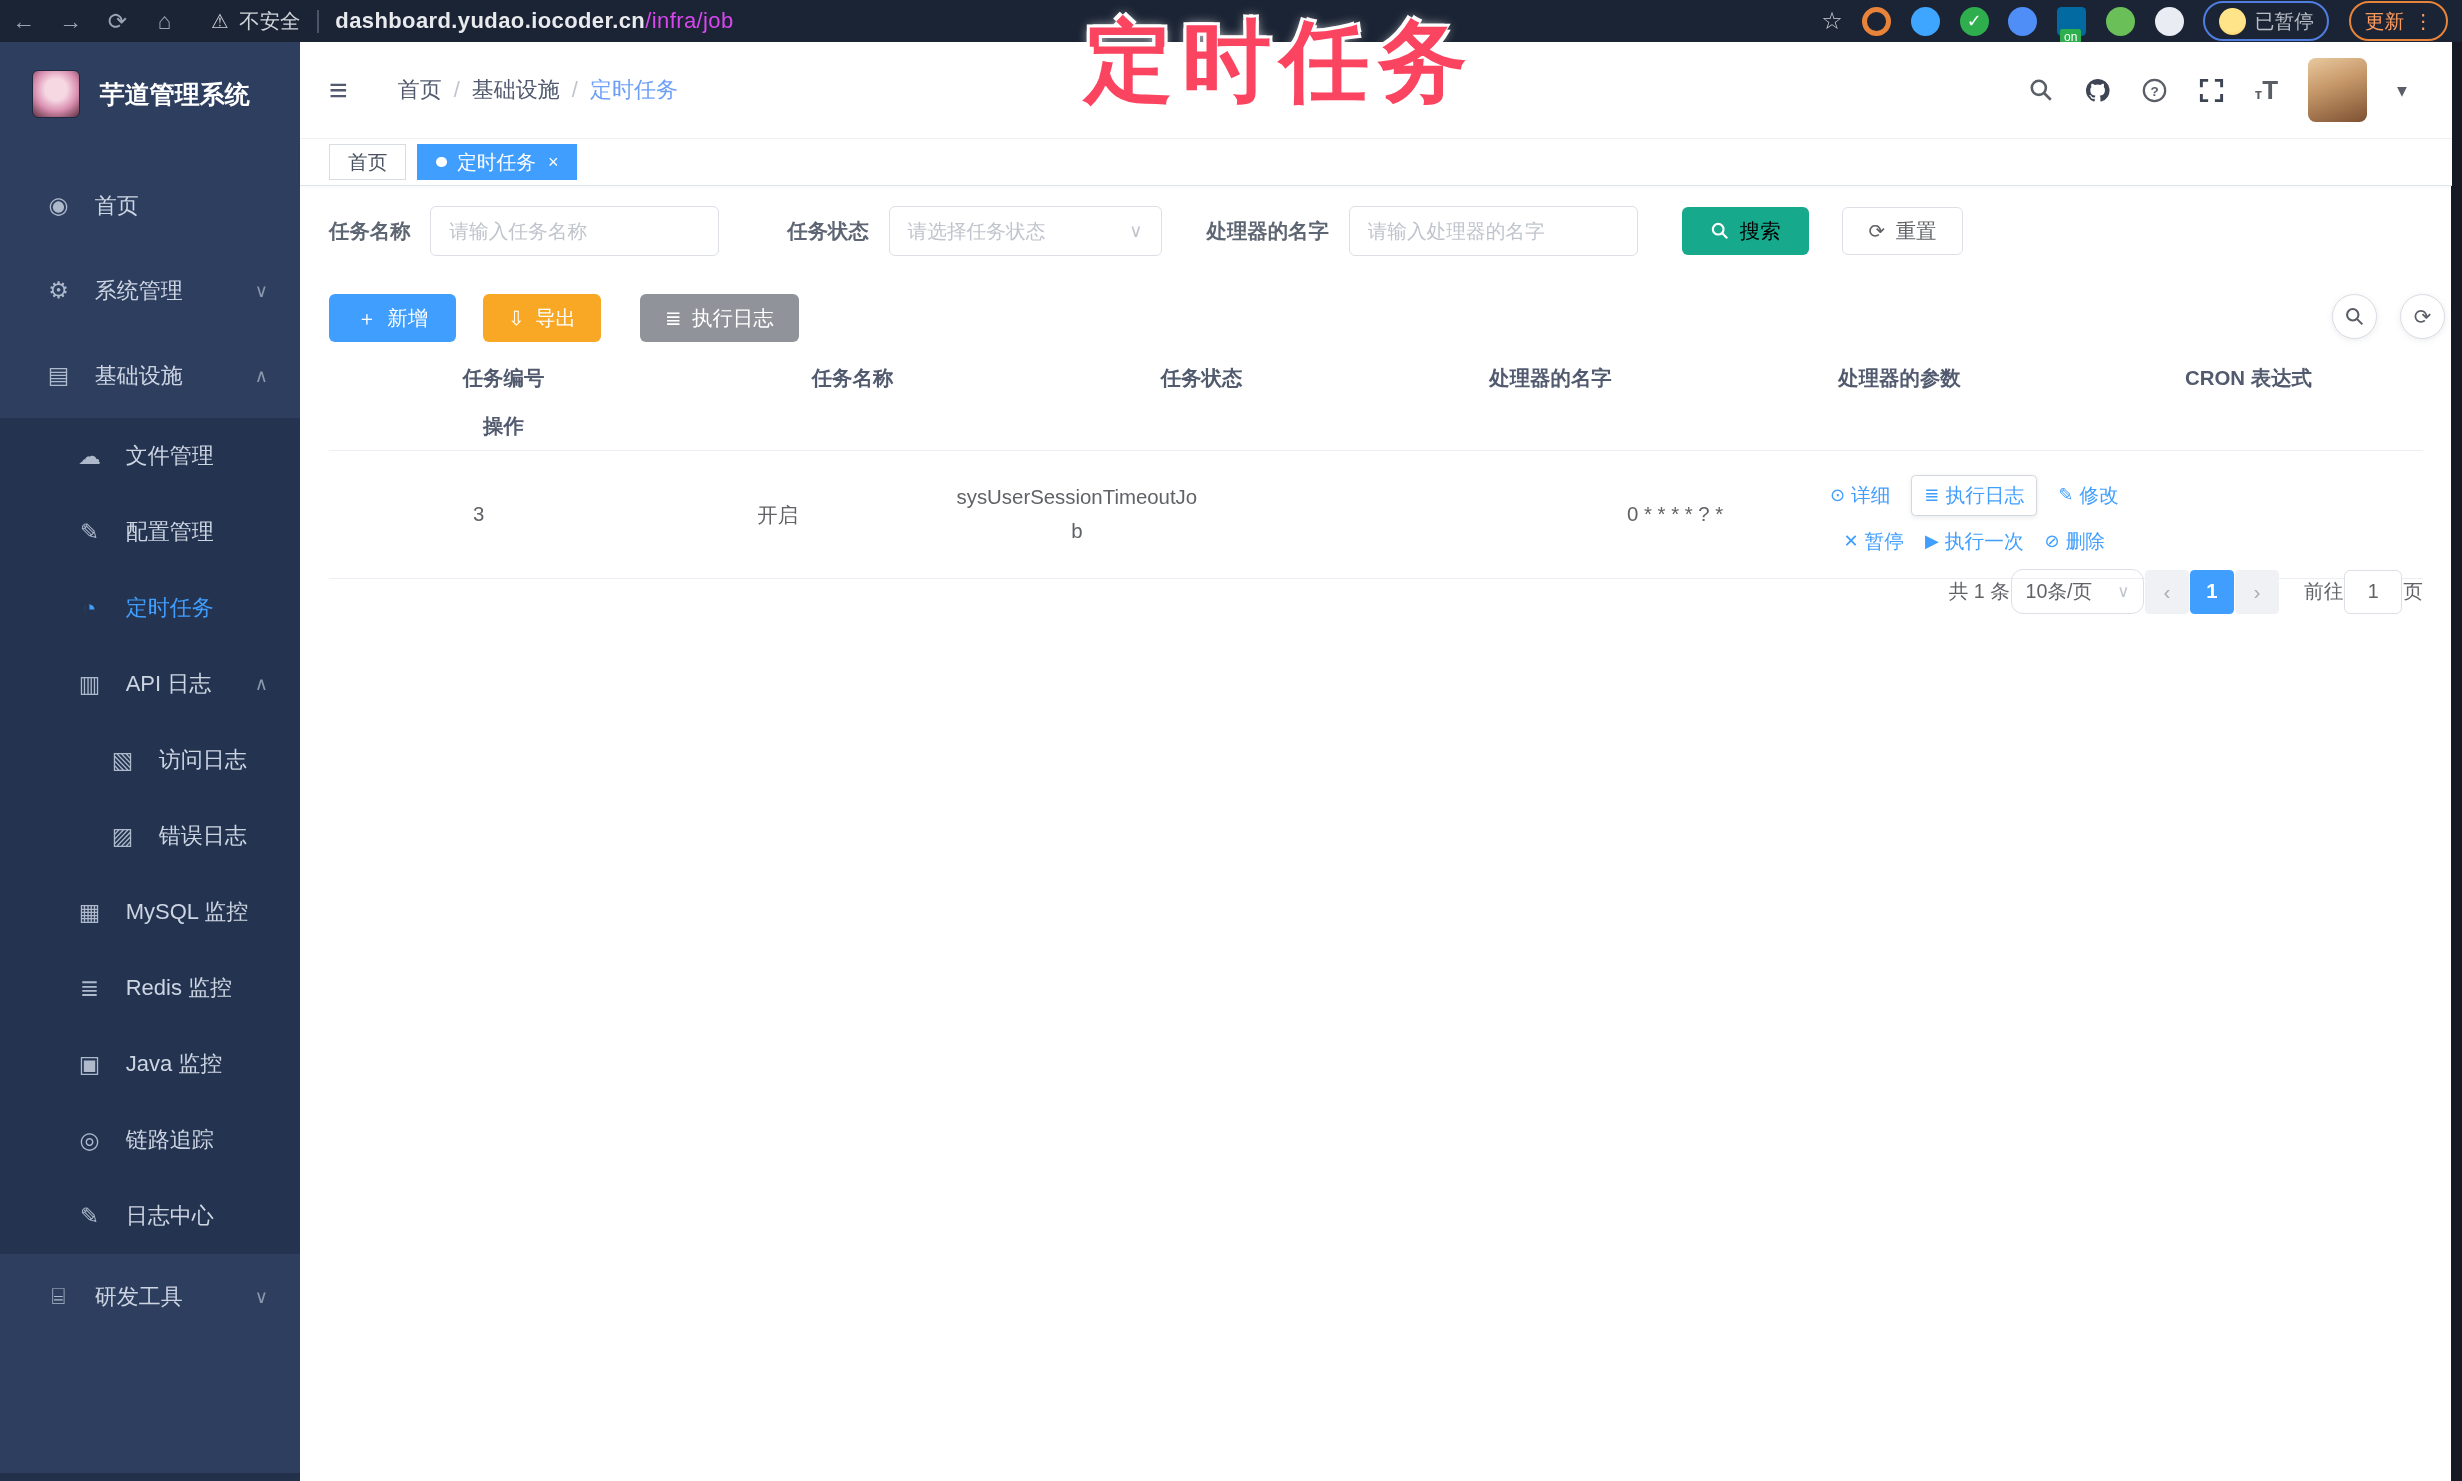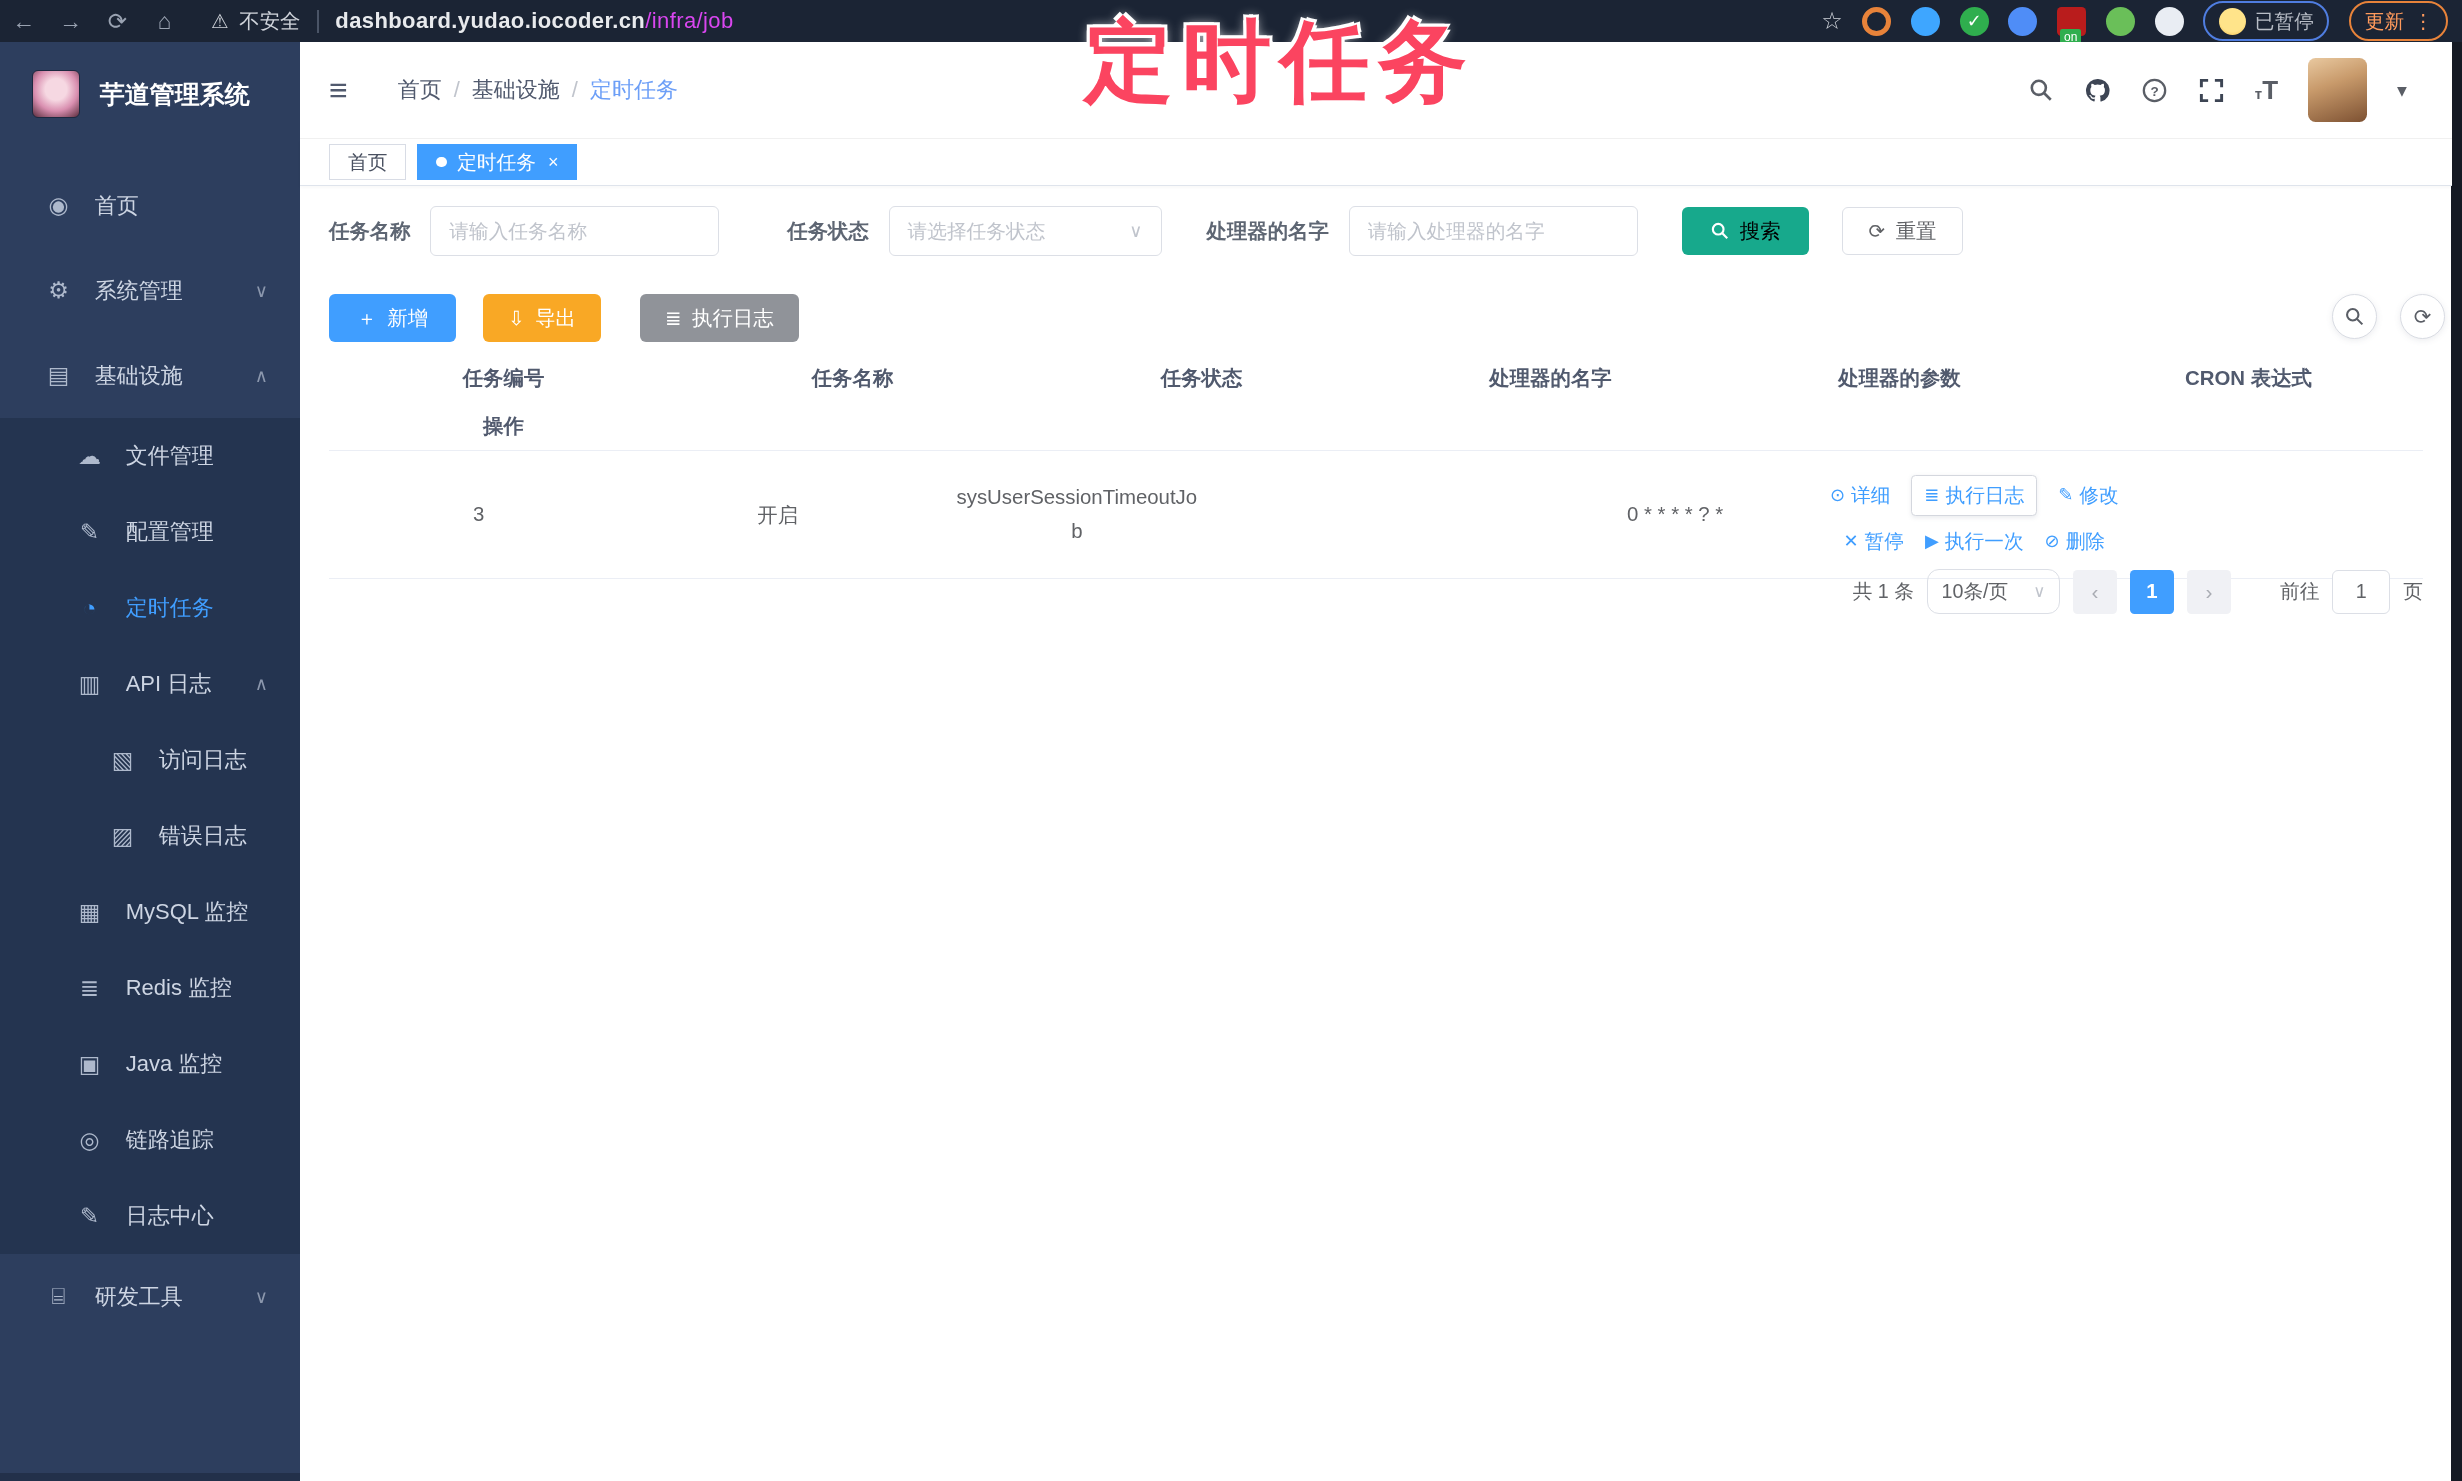--- a/index.html
+++ b/index.html
@@ -16,21 +16,21 @@
   .omni-div { width:1.5px; height:23px; background:#4a5466; margin:0 16.7px; }
   .url { font-size:22px; font-weight:600; color:#e8eaed; letter-spacing:0.4px; }
   .url .path { color:#d946ef; font-weight:400; }
   .browser-right { margin-left:auto; display:flex; align-items:center; gap:19.7px; padding-right:13.6px; }
   .ext { width:29px; height:29px; border-radius:50%; flex:0 0 auto; position:relative; }
   .ext.star { background:none; color:#cfd3da; font-size:24px; width:auto; height:auto; }
   .ext.donut { background:none; border:5.3px solid #e8833a; }
   .ext.drop { background:#3ea6ff; }
   .ext.check { background:#2fae4e; color:#fff; font-size:18px; text-align:center; line-height:29px; }
   .ext.blue2 { background:#4f8df7; }
-  .ext.dark { border-radius:4.5px; background:#b91c1c; }
+  .ext.dark { border-radius:4.5px; background:#0369a1; }
   .ext.dark .onbadge { position:absolute; left:3px; bottom:-9px; background:#2fae4e; color:#fff;
                        font-size:12px; padding:0.8px 3.8px; border-radius:2.3px; }
   .ext.leaf { background:#6abf59; }
   .ext.flower { background:#e9edf3; }
   .pill { display:flex; align-items:center; gap:9px; border-radius:21px; padding:4.5px 13.6px; }
   .pill.paused { border:2.3px solid #4f7de0;text-align:right; }
   .face { width:27px; height:27px; border-radius:50%; background:radial-gradient(circle at 50% 42%,#ffe48a 60%,#f4b73e); }
   .paused-txt { font-size:19.7px; color:#b9bec7; }
   .pill.update { border:2.3px solid #e8833a; color:#ff9a5c; }
   .update-txt { font-size:19.7px; color:#ff9a5c; }
@@ -120,21 +120,21 @@
   .handler-text { display:inline-block; max-width:250px; word-break:break-all; line-height:1.65; }
   .actions { display:flex; flex-direction:column; gap:12px; align-items:center; }
   .a-row { display:flex; align-items:center; gap:21px; }
   .a-link { color:#409eff; font-size:19.7px; display:inline-flex; align-items:center; gap:6px; cursor:pointer; white-space:nowrap; }
   .a-link .a-ico { font-size:18px; }
   .a-link.boxed { border:0.8px solid #d4d7de; border-radius:4.5px; padding:6px 12px; background:#fff;
                   box-shadow:0 1.5px 4.5px rgba(120,130,150,.15); }
 
   
   .pagination { position:absolute; top:569px; left:329px; width:2094px; display:flex; align-items:center;
-                justify-content:flex-end; gap:13px; font-size:19.7px; color:#606266; }
+                justify-content:flex-end; gap:1px; font-size:19.7px; color:#606266; }
   .pg-select { width:133px; height:45px; border:0.8px solid #dcdfe6; border-radius:12px; display:flex;
                align-items:center; padding:0 13.6px; color:#606266; }
   .pg-select .sel-chev { margin-left:auto; color:#c0c4cc; font-size:16.7px; }
   .pg-btn { width:44px; height:44px; border-radius:4.5px; background:#f0f1f5; color:#a8abb2;
             display:flex; align-items:center; justify-content:center; font-size:21px; }
   .pg-page { width:44px; height:44px; border-radius:4.5px; background:#409eff; color:#fff;
              display:flex; align-items:center; justify-content:center; font-size:20.4px; font-weight:600; }
   .pg-goto-input { width:58px; height:44px; border:0.8px solid #dcdfe6; border-radius:6px; text-align:center;
                    font-size:19.7px; color:#606266; outline:none; font-family:inherit; }
   .pg-gap { width:23px; }

